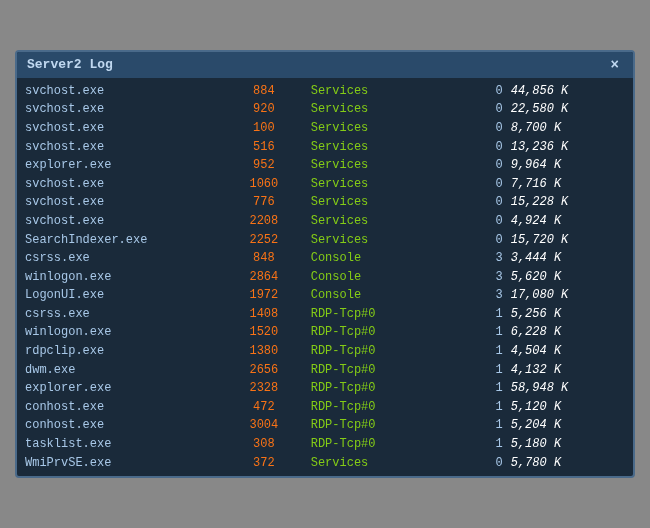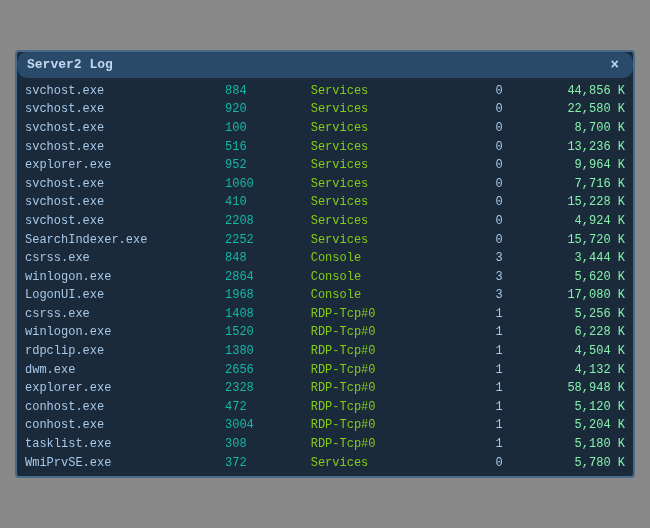--- a/index.html
+++ b/index.html
@@ -25,21 +25,20 @@
     }
     .title-bar {
       background: #2a4a6a;
       padding: 5px 10px;
       display: flex;
       justify-content: space-between;
       align-items: center;
       color: #c0d8f0;
       font-size: 13px;
       font-weight: bold;
-      border-radius: 10px;
     }
     .close-btn {
       color: #c0d8f0;
       cursor: pointer;
       font-size: 14px;
       font-weight: bold;
       padding: 0 4px;
     }
     .content {
       padding: 4px 8px;
@@ -56,38 +55,39 @@
     }
     td {
       white-space: nowrap;
     }
     td.name {
       width: 140px;
       color: #a8c8e8;
     }
     td.pid {
       width: 60px;
-      text-align: left;
+      text-align: center;
       padding-right: 8px;
-      color: #14b8a6;
+      color: #f97316;
     }
     td.session {
       width: 110px;
       color: #84cc16;
     }
     td.num {
       width: 30px;
       text-align: right;
       padding-right: 8px;
       color: #a8c8e8;
     }
     td.mem {
       width: 80px;
-      text-align: right;
-      color: #86efac;
+      text-align: left;
+      color: #ffffff;
+      font-style: italic;
     }
   </style>
 </head>
 <body>
 
 <div class="window">
   <div class="title-bar">
     <span>Server2 Log</span>
     <span class="close-btn">×</span>
   </div>
@@ -131,21 +131,21 @@
   </tr>
           <tr>
     <td class="name">svchost.exe</td>
     <td class="pid">1060</td>
     <td class="session">Services</td>
     <td class="num">0</td>
     <td class="mem">7,716 K</td>
   </tr>
           <tr>
     <td class="name">svchost.exe</td>
-    <td class="pid">410</td>
+    <td class="pid">776</td>
     <td class="session">Services</td>
     <td class="num">0</td>
     <td class="mem">15,228 K</td>
   </tr>
           <tr>
     <td class="name">svchost.exe</td>
     <td class="pid">2208</td>
     <td class="session">Services</td>
     <td class="num">0</td>
     <td class="mem">4,924 K</td>
@@ -166,21 +166,21 @@
   </tr>
           <tr>
     <td class="name">winlogon.exe</td>
     <td class="pid">2864</td>
     <td class="session">Console</td>
     <td class="num">3</td>
     <td class="mem">5,620 K</td>
   </tr>
           <tr>
     <td class="name">LogonUI.exe</td>
-    <td class="pid">1968</td>
+    <td class="pid">1972</td>
     <td class="session">Console</td>
     <td class="num">3</td>
     <td class="mem">17,080 K</td>
   </tr>
           <tr>
     <td class="name">csrss.exe</td>
     <td class="pid">1408</td>
     <td class="session">RDP-Tcp#0</td>
     <td class="num">1</td>
     <td class="mem">5,256 K</td>

